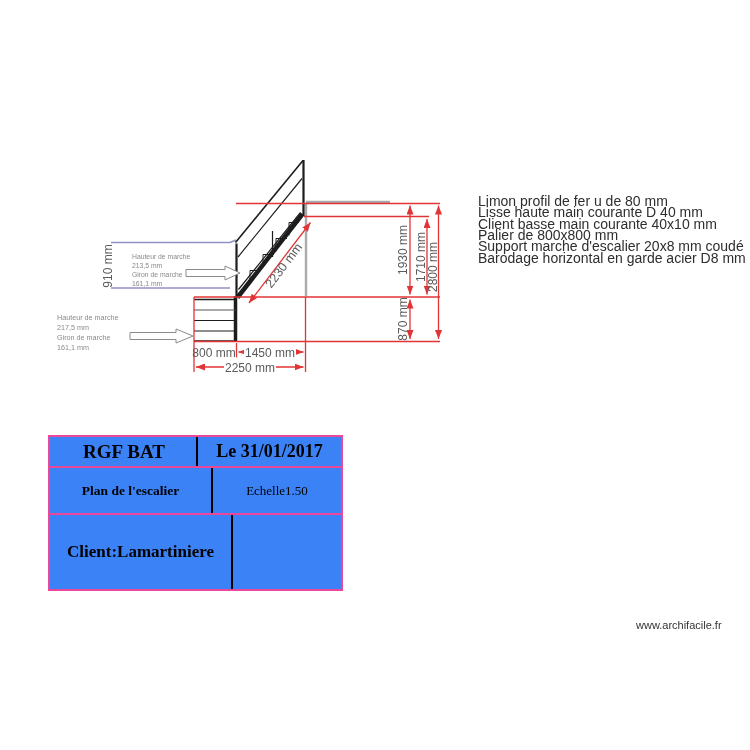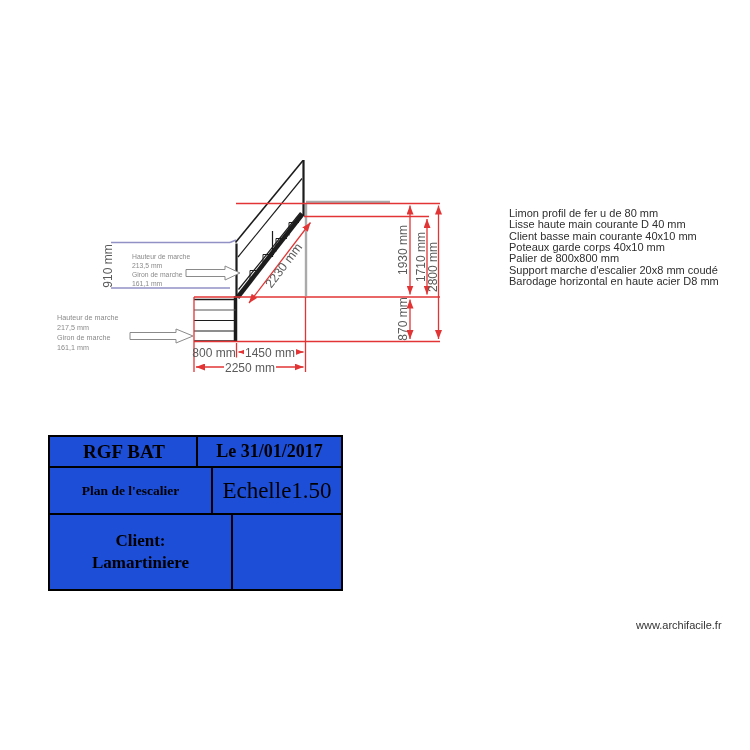--- a/index.html
+++ b/index.html
@@ -2,24 +2,24 @@
 <html><head>
 <meta charset="utf-8">
 <style>
   html,body{margin:0;padding:0;background:#fff;}
   .canvas{position:relative;width:750px;height:750px;background:#fff;overflow:hidden;
           font-family:"Liberation Sans",sans-serif;}
   svg.drawing{position:absolute;left:0;top:0;}
   svg text{font-family:"Liberation Sans",sans-serif;}
   .dimtxt{fill:#5a5a5a;font-size:12px;}
   .anntxt{fill:#8a8a8a;}
-  .notes{position:absolute;left:478px;top:208px;width:240px;
-         font-size:11px;line-height:11.35px;color:#2e2e2e;margin-left:31px;}
+  .notes{position:absolute;left:478px;top:196px;width:240px;
+         font-size:14px;line-height:11.35px;color:#2e2e2e;}
   .notes div{white-space:nowrap;}
-  .tb{position:absolute;border:2px solid #000000;box-sizing:border-box;background:#1d4ed8;}
+  .tb{position:absolute;border:2px solid #ec4899;box-sizing:border-box;background:#3b82f6;}
   .tb .vdiv{position:absolute;top:0;bottom:0;width:2px;background:#000;}
   .cell{position:absolute;top:0;bottom:0;display:flex;align-items:center;justify-content:center;
         text-align:center;font-family:"Liberation Serif",serif;color:#000;}
   .footer-credit{position:absolute;left:636px;top:619px;font-size:11px;color:#333;}
 </style>
 </head>
 <body>
 
 <div class="canvas">
 
@@ -117,47 +117,46 @@
       <text class="anntxt" x="57" y="339.5" font-size="7.2">Giron de marche</text>
       <text class="anntxt" x="57" y="349.5" font-size="7.2">161,1 mm</text>
       <polygon points="130,332.5 176,332.5 176,329 193,336 176,343 176,339.5 130,339.5" fill="#ffffff" stroke="#8a8a8a" stroke-width="1"></polygon>
     </g>
   </svg>
 
   <div class="notes">
     <div>Limon profil de fer u de 80 mm</div>
     <div>Lisse haute main courante D 40 mm</div>
     <div>Client basse main courante 40x10 mm</div>
-    <div>Poteaux garde corps 40x10 mm</div>
     <div>Palier de 800x800 mm</div>
     <div>Support marche d'escalier 20x8 mm coudé</div>
-    <div>Barodage horizontal en haute acier D8 mm</div>
+    <div>Barodage horizontal en garde acier D8 mm</div>
   </div>
 
   <div>
     <div class="tb" style="left:48px;top:435px;width:295px;height:33px;">
       <div class="cell" style="left:0;width:148px;">
         <span style="font-weight:bold;font-size:19px;">RGF BAT</span>
       </div>
       <div class="vdiv" style="left:146px;"></div>
       <div class="cell" style="left:148px;right:0;border-radius:13px;">
         <span style="font-weight:bold;font-size:18px;">Le 31/01/2017</span>
       </div>
     </div>
     <div class="tb" style="left:48px;top:466px;width:295px;height:49px;">
       <div class="cell" style="left:0;width:161px;">
         <span style="font-weight:bold;font-size:13.5px;">Plan de l'escalier</span>
       </div>
       <div class="vdiv" style="left:161px;"></div>
       <div class="cell" style="left:163px;right:0;">
-        <span style="font-size:23px;">Echelle1.50</span>
+        <span style="font-size:13px;">Echelle1.50</span>
       </div>
     </div>
     <div class="tb" style="left:48px;top:513px;width:295px;height:78px;">
-      <div class="cell" style="left:0;width:181px;flex-direction:column;line-height:1.3;">
+      <div class="cell" style="left:0;width:181px;flex-direction:row;line-height:1.3;">
         <span style="font-weight:bold;font-size:17px;">Client:</span>
         <span style="font-weight:bold;font-size:17px;">Lamartiniere</span>
       </div>
       <div class="vdiv" style="left:181px;"></div>
       <div class="cell" style="left:183px;right:0;"></div>
     </div>
   </div>
 
   <div class="footer-credit">www.archifacile.fr</div>
 

